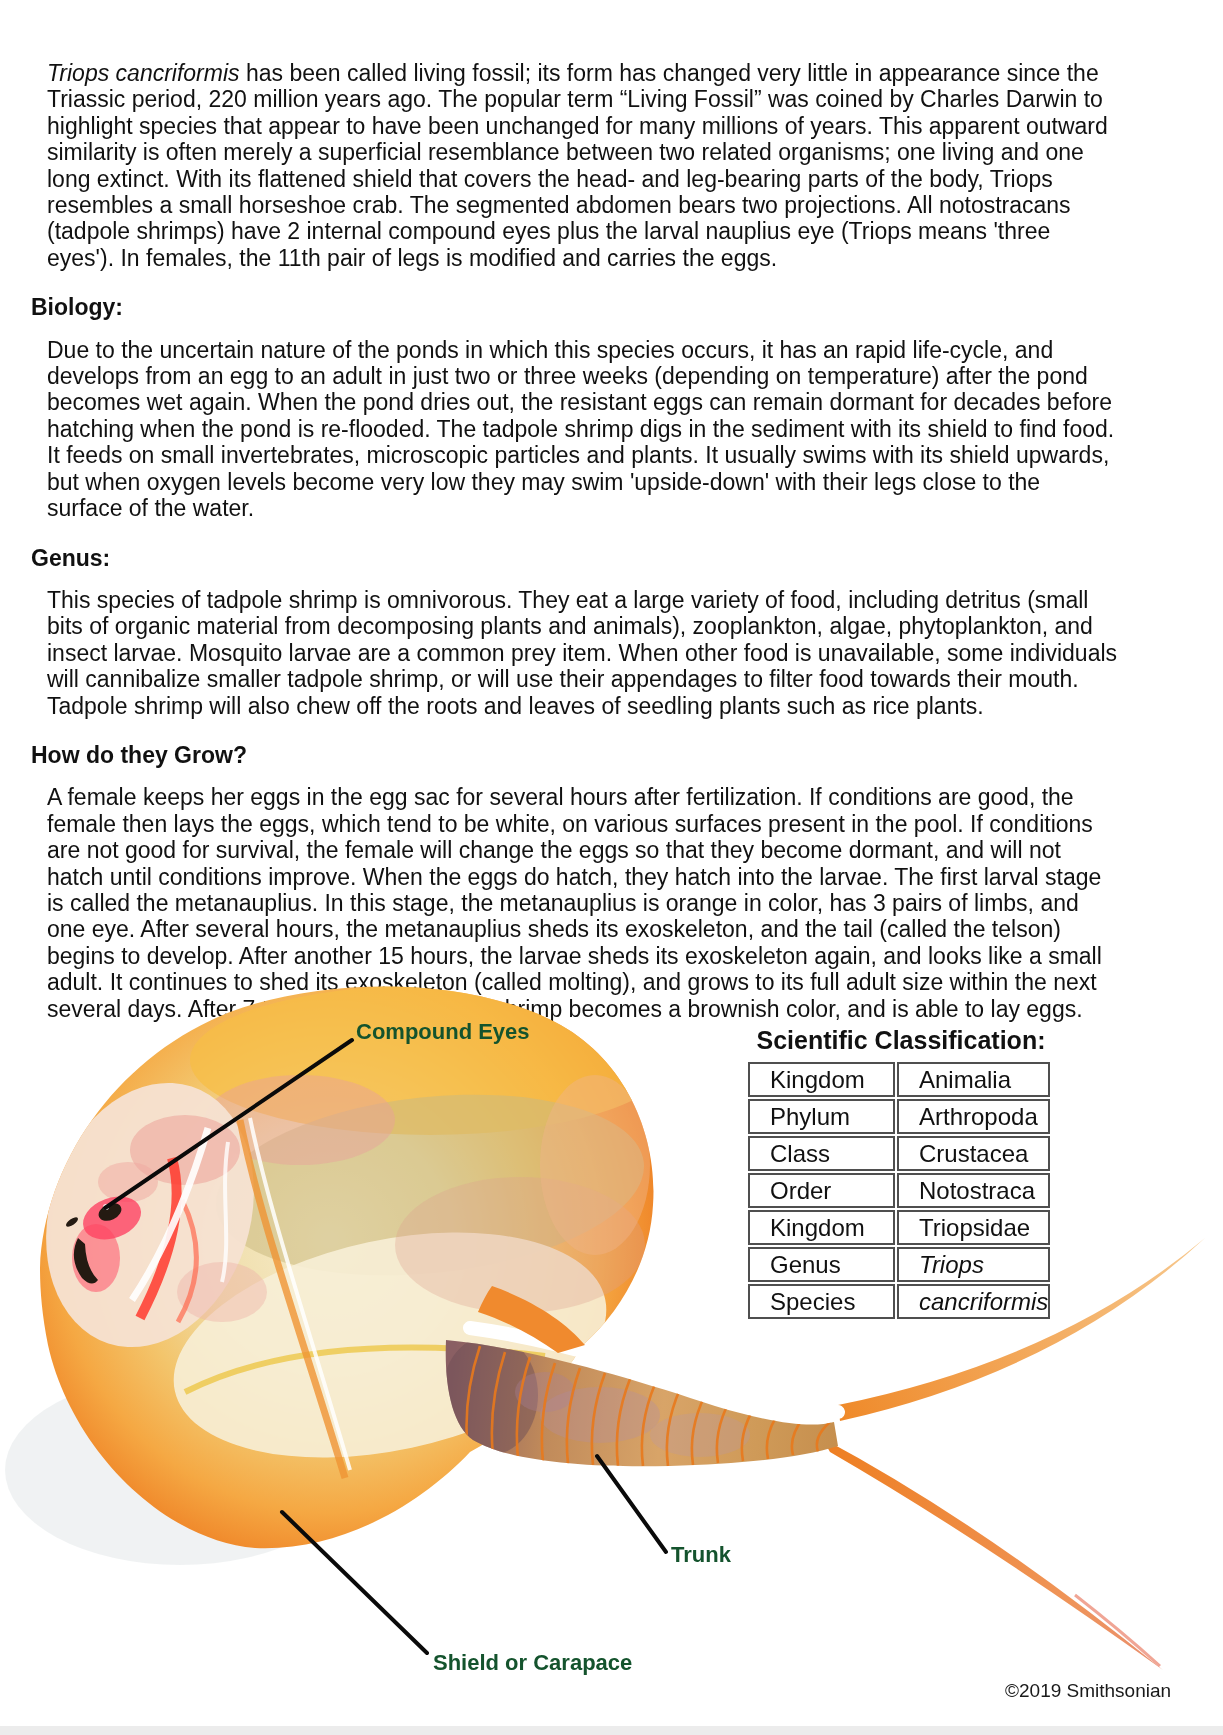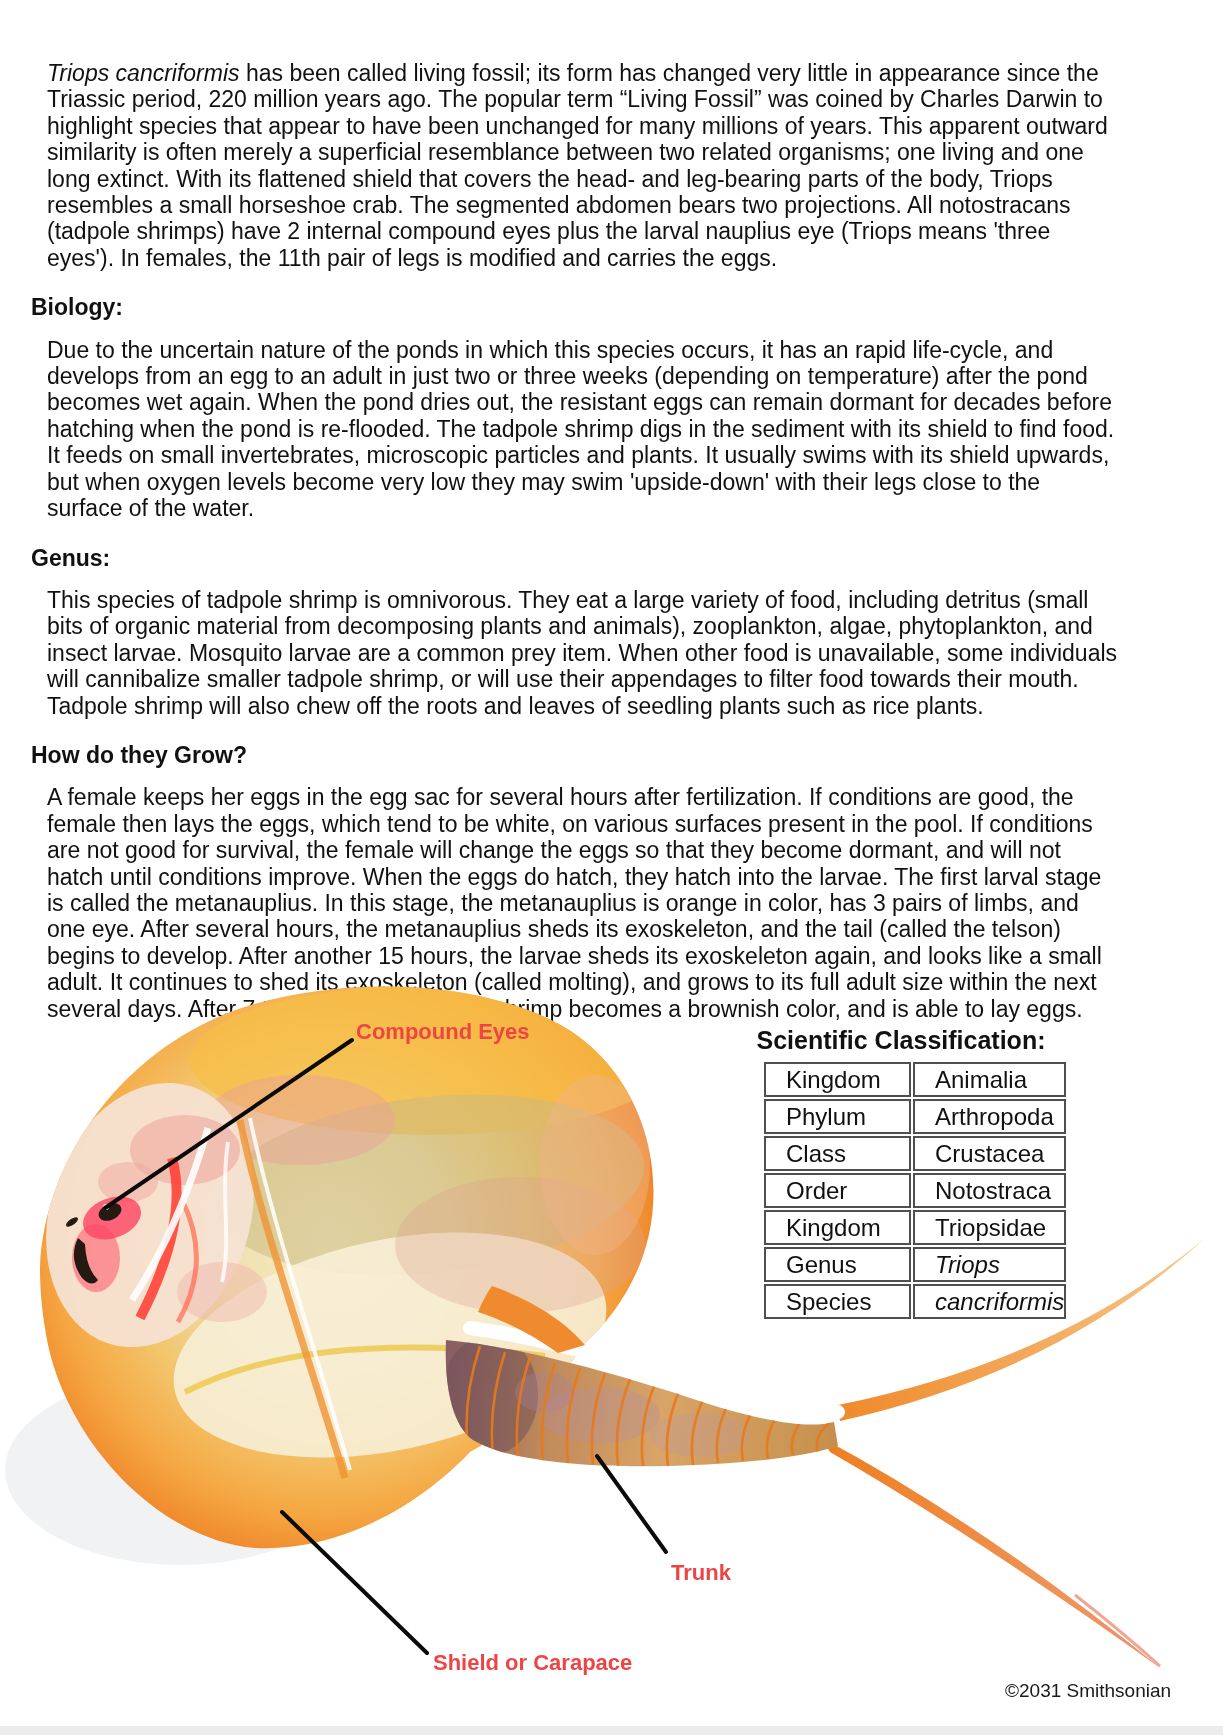--- a/index.html
+++ b/index.html
@@ -2,28 +2,28 @@
 <html><head>
 <meta charset="utf-8">
 <style>
   html,body{margin:0;padding:0;background:#fff;}
   body{width:1223px;height:1735px;position:relative;font-family:"Liberation Sans",sans-serif;color:#111;overflow:hidden;}
   .content{position:absolute;left:31px;top:44px;width:1175px;font-size:23px;line-height:26.4px;}
   .sec-heading{font-weight:bold;margin:23px 0 0 0;}
   .sec-heading.first{margin-top:0;}
   .sec-body{margin:16px;white-space:pre-line;}
   .lead-italic{font-style:italic;}
-  .fig-label{position:absolute;font-size:22px;font-weight:bold;color:#ef4444;white-space:nowrap;}
+  .fig-label{position:absolute;font-size:22px;font-weight:bold;color:#14532d;white-space:nowrap;}
   #lbl-compound{left:356px;top:1019px;}
-  #lbl-trunk{left:671px;top:1542px;margin-top:18px;}
+  #lbl-trunk{left:671px;top:1542px;}
   #lbl-shield{left:433px;top:1650px;}
   #credit{position:absolute;left:1005px;top:1680px;font-size:19px;font-weight:normal;color:#1a1a1a;white-space:nowrap;}
   #figure-svg{position:absolute;left:0;top:975px;width:1223px;height:760px;}
   #class-title{position:absolute;left:744px;top:1026px;width:314px;text-align:center;font-size:25px;font-weight:bold;}
-  #class-table{position:absolute;left:764px;top:1062px;width:261px;display:grid;grid-template-columns:147px 1fr;grid-auto-rows:35px;gap:2px;}
+  #class-table{position:absolute;left:748px;top:1062px;width:261px;display:grid;grid-template-columns:147px 1fr;grid-auto-rows:35px;gap:2px;}
   #class-table .cell{border:2px solid #4f4f4f;background:#fff;display:flex;align-items:center;padding-left:20px;font-size:24px;}
   #class-table .cell.italic{font-style:italic;}
   .bottom-strip{position:absolute;left:0;top:1726px;width:1223px;height:9px;background:#ececec;}
 </style>
 </head>
 <body>
 
 <div class="content">
   <p class="sec-body"><span class="lead-italic">Triops cancriformis</span><span> has been called living fossil; its form has changed very little in appearance since the
 Triassic period, 220 million years ago. The popular term “Living Fossil” was coined by Charles Darwin to
@@ -164,21 +164,21 @@
   <g stroke="#0a0a0a" stroke-width="4" stroke-linecap="round">
     <line x1="352" y1="1040" x2="105" y2="1208"></line>
     <line x1="597" y1="1456" x2="666" y2="1552"></line>
     <line x1="282" y1="1512" x2="427" y2="1653"></line>
   </g>
 </svg>
 
 <div class="fig-label" id="lbl-compound">Compound Eyes</div>
 <div class="fig-label" id="lbl-trunk">Trunk</div>
 <div class="fig-label" id="lbl-shield">Shield or Carapace</div>
-<div id="credit">©2031 Smithsonian</div>
+<div id="credit">©2019 Smithsonian</div>
 
 <div id="class-title">Scientific Classification:</div>
 <div id="class-table">
   <div class="cell">Kingdom</div>
   <div class="cell">Animalia</div>
   <div class="cell">Phylum</div>
   <div class="cell">Arthropoda</div>
   <div class="cell">Class</div>
   <div class="cell">Crustacea</div>
   <div class="cell">Order</div>

